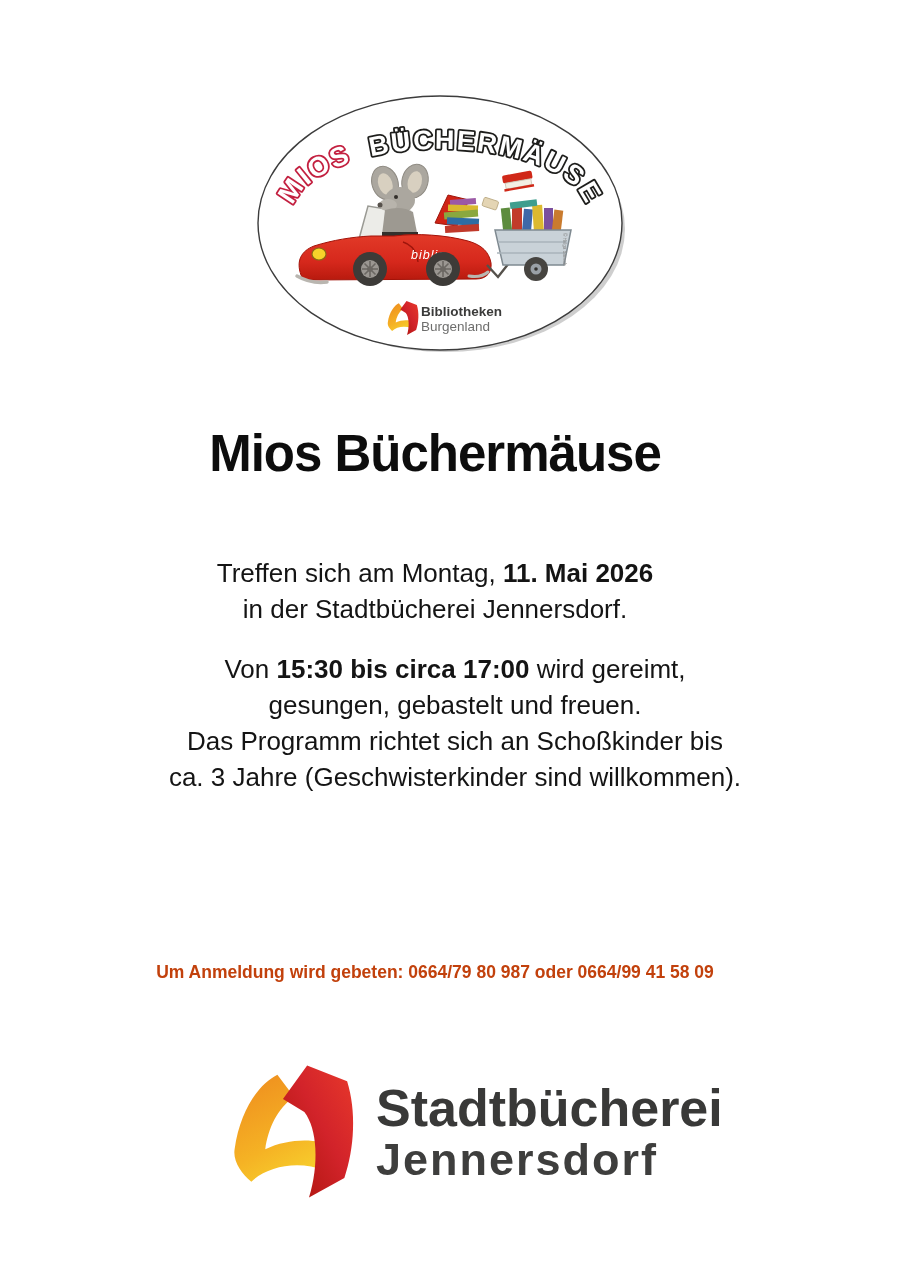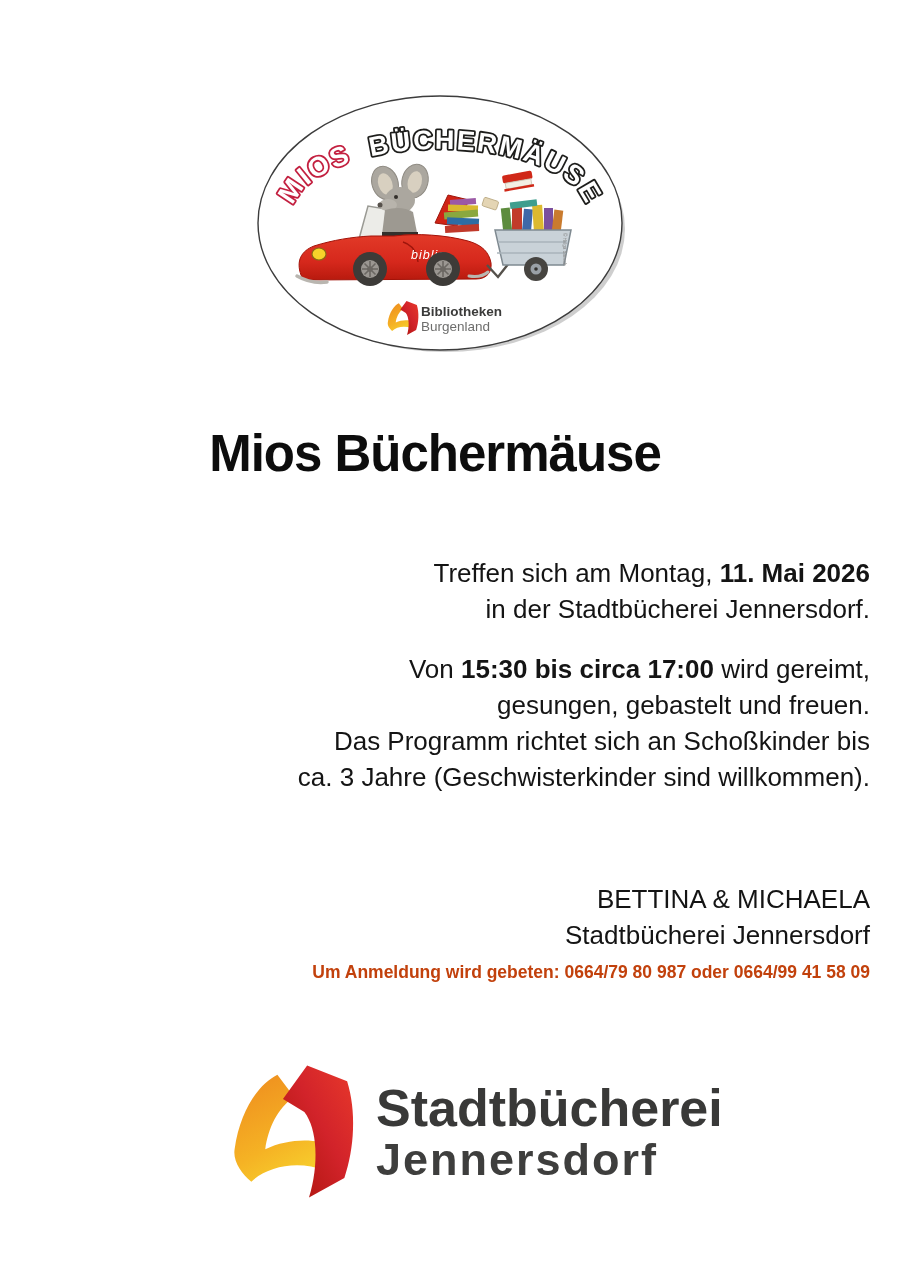--- a/index.html
+++ b/index.html
@@ -6,24 +6,24 @@
   .page {
     position:relative; width:905px; height:1280px; background:#ffffff;
     font-family:"Liberation Sans", sans-serif; color:#111; overflow:hidden;
   }
   .content { position:absolute; left:0; top:0; width:870px; height:1280px; }
   .badge-wrap { position:absolute; left:255px; top:93px; width:370px; height:260px; }
   .heading {
     position:absolute; left:0; top:424px; width:100%; text-align:center;
     font-size:51px; font-weight:700; color:#0d0d0d; letter-spacing:-1px;
   }
-  .para { position:absolute; left:0; width:100%; text-align:right;
+  .para { position:absolute; left:0; width:100%; text-align:center;
     font-size:26px; line-height:36px; color:#141414; }
   .p-intro   { top:555px; }
-  .p-program { top:651px; }
+  .p-program { top:651px;margin-left:20px; }
   .p-closing { top:814px; }
   .p-sig     { top:881px; }
   .p-reg     { top:960px; font-size:17.5px; line-height:24px; font-weight:700; color:#c2410c; }
   .b { font-weight:700; }
   .footer-logo { position:absolute; left:216px; top:1052px; width:470px; height:160px; }
   .footer-book { position:absolute; left:0; top:6px; }
   .footer-name {
     position:absolute; left:160px; top:26px; font-size:52px; font-weight:700;
     color:#393938; letter-spacing:0px; white-space:nowrap;
   }
@@ -170,24 +170,20 @@
     </div>
 
     <div class="para p-program">
       <div><span>Von </span><span class="b">15:30 bis circa 17:00</span><span> wird gereimt,</span></div>
       <div>gesungen, gebastelt und freuen.</div>
       <div>Das Programm richtet sich an Schoßkinder bis</div>
       <div>ca. 3 Jahre (Geschwisterkinder sind willkommen).</div>
     </div>
 
 
-    <div class="para p-sig">
-      <div>BETTINA &amp; MICHAELA</div>
-      <div>Stadtbücherei Jennersdorf</div>
-    </div>
 
     <div class="para p-reg">Um Anmeldung wird gebeten: 0664/79 80 987 oder 0664/99 41 58 09</div>
 
     <div class="footer-logo">
       <svg class="footer-book" width="150" height="145" viewBox="0 0 150 145">
         <use href="#bookmark" transform="scale(0.93)"></use>
       </svg>
       <div class="footer-name">Stadtbücherei</div>
       <div class="footer-city">Jennersdorf</div>
     </div>

